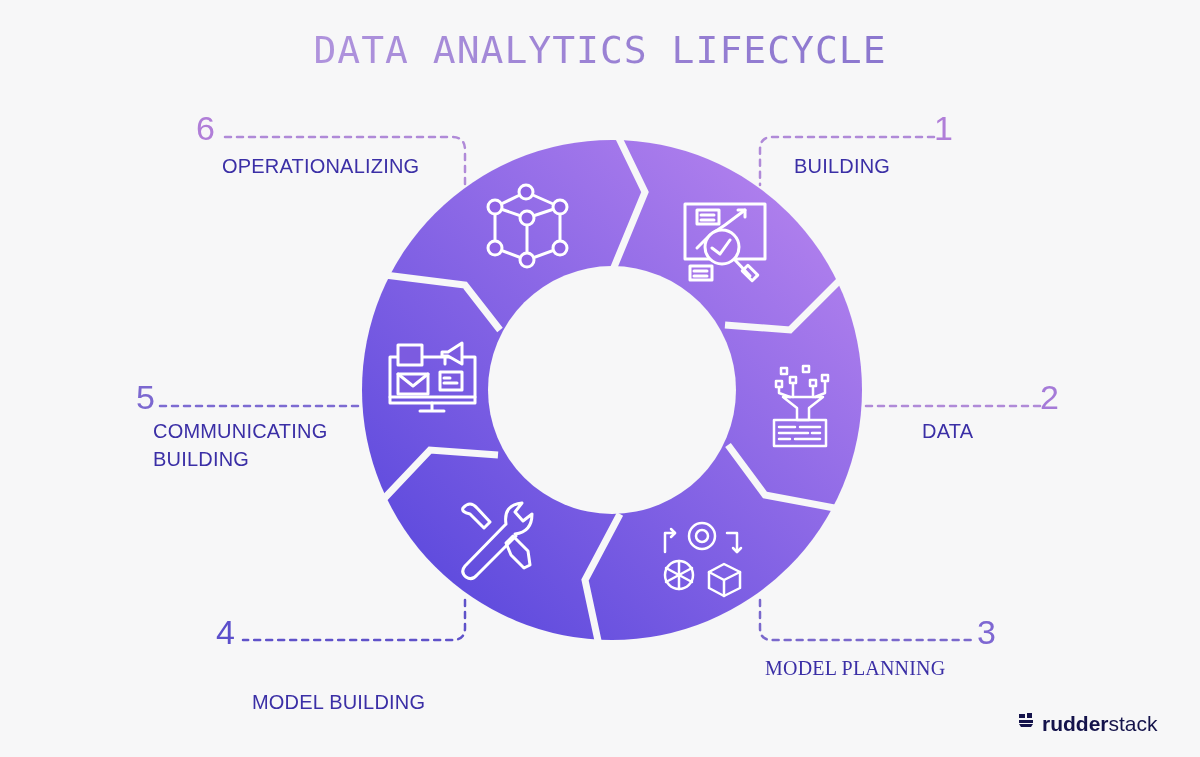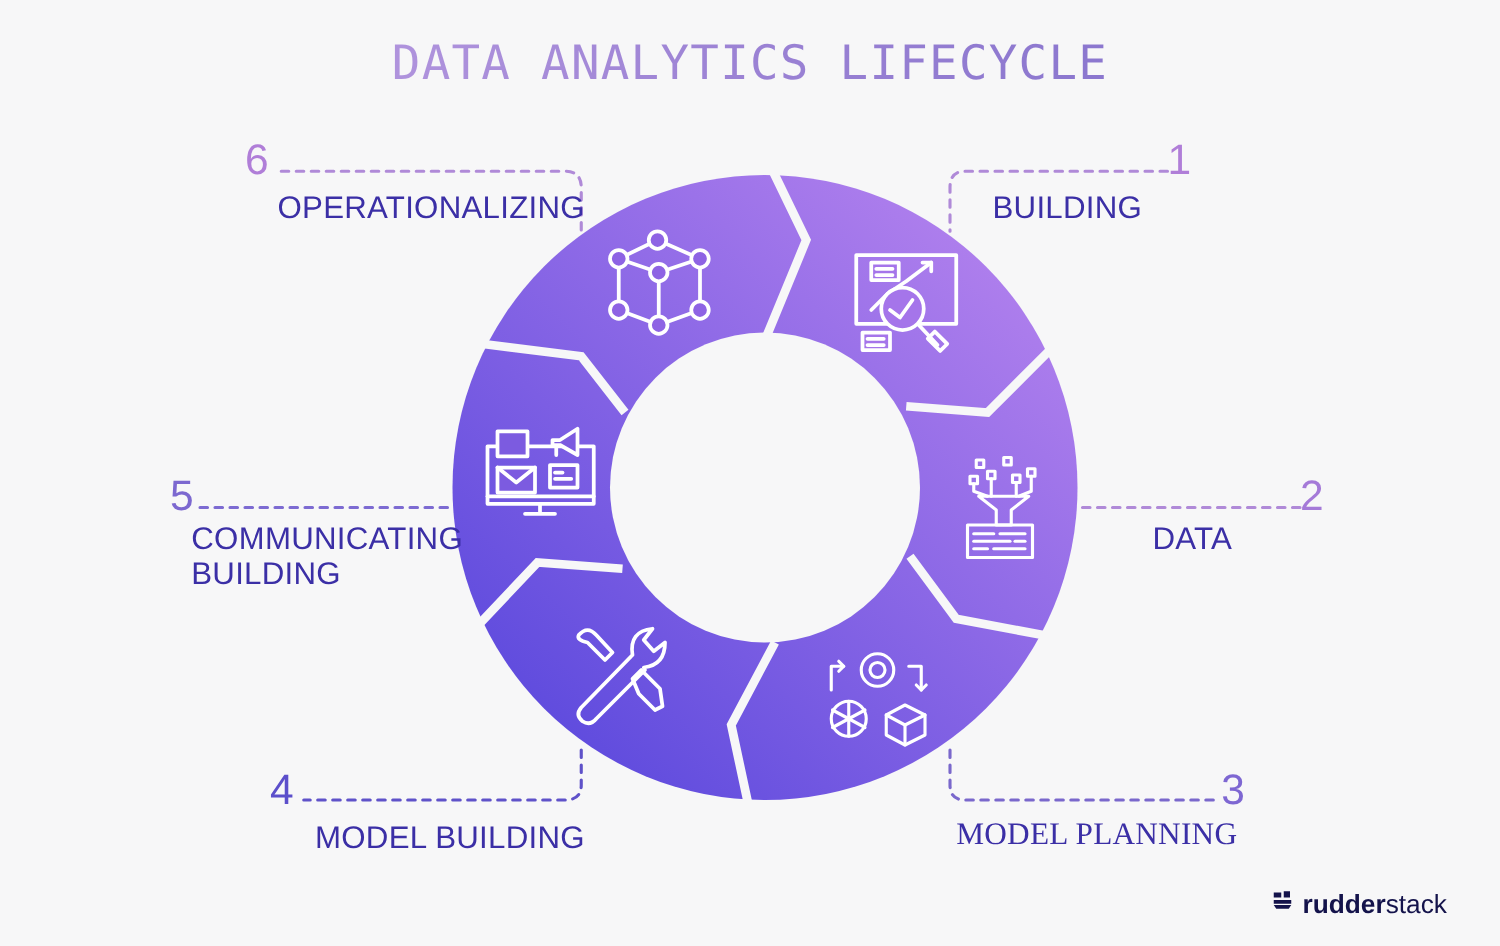--- a/index.html
+++ b/index.html
@@ -1,21 +1,21 @@
 <!DOCTYPE html>
 <html><head>
 <meta charset="utf-8">
 <style>
   html, body { margin:0; padding:0; }
   body { width:1200px; height:757px; background:#f7f7f8; position:relative; overflow:hidden; font-family:"Liberation Sans", sans-serif; }
   .title { position:absolute; left:0; top:28px; width:1200px; text-align:center; font-family:"DejaVu Sans Mono", "Liberation Mono", monospace; font-size:38px; letter-spacing:1px;
     background:linear-gradient(90deg,#c6a6e6 0%,#9b82d4 50%,#7a6bc9 100%); -webkit-background-clip:text; background-clip:text; color:transparent; }
   svg.diagram { position:absolute; left:0; top:0; }
   .num { position:absolute; font-family:"Liberation Sans", sans-serif; font-size:34px; line-height:34px; }
-  .label { position:absolute; font-family:"Liberation Sans", sans-serif; font-size:25px; line-height:28px; color:#3b2fa6; font-weight:500; letter-spacing:0.2px; }
+  .label { position:absolute; font-family:"Liberation Sans", sans-serif; font-size:20px; line-height:28px; color:#3b2fa6; font-weight:500; letter-spacing:0.2px; }
   .logo { position:absolute; left:1018px; top:712px; display:flex; align-items:flex-start; gap:8px; }
   .logo-text { font-size:21px; color:#14134b; }
   .logo-text b { font-weight:700; }
 </style>
 </head>
 <body>
 
 <div class="title">DATA ANALYTICS LIFECYCLE</div>
 
 <svg class="diagram" width="1200" height="757" viewBox="0 0 1200 757">
@@ -169,21 +169,21 @@
 </div>
 <div class="label" style="left:794px;top:152px;">
   <div>BUILDING</div>
 </div>
 <div class="label" style="left:878px;top:417px;margin-left:44px;">
   <div>DATA</div>
 </div>
 <div class="label" style="left:765px;top:654px;font-family:Liberation Serif, serif;">
   <div>MODEL PLANNING</div>
 </div>
-<div class="label" style="left:252px;top:656px;">
+<div class="label" style="left:252px;top:688px;">
   <div>MODEL BUILDING</div>
 </div>
 <div class="label" style="left:153px;top:417px;">
   <div>COMMUNICATING</div>
   <div>BUILDING</div>
 </div>
 
 <div class="logo">
   <svg width="16" height="16" viewBox="0 0 16 16">
     <rect x="1" y="2" width="6" height="4" fill="#14134b"></rect>

